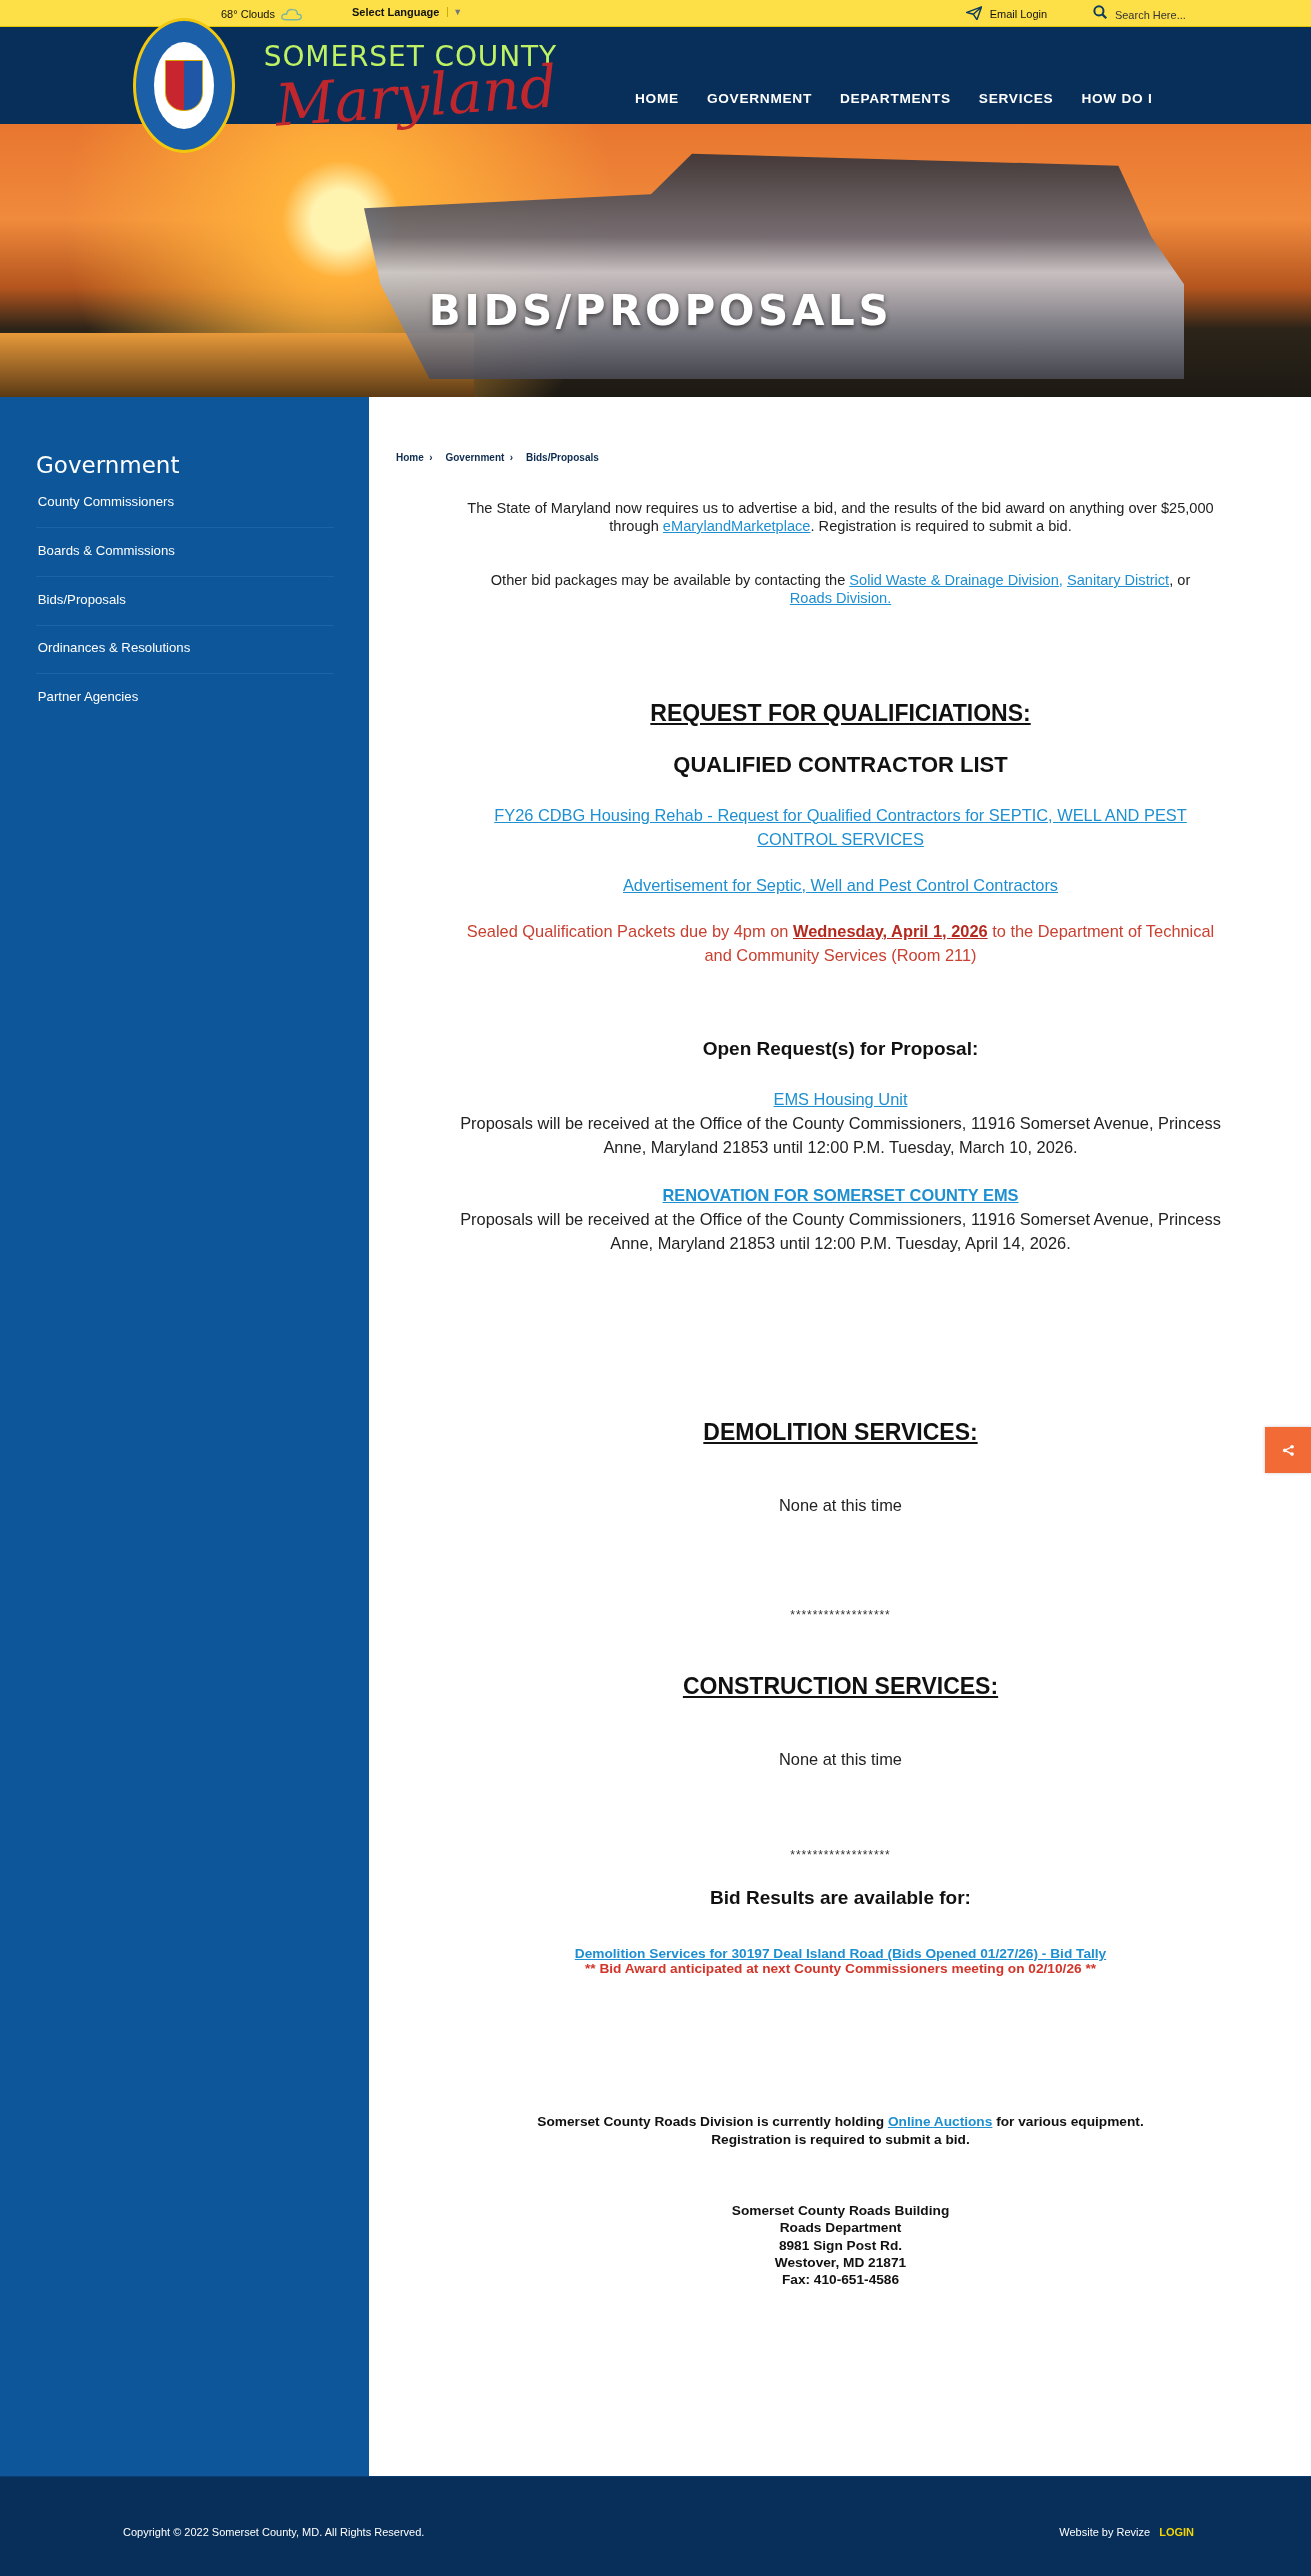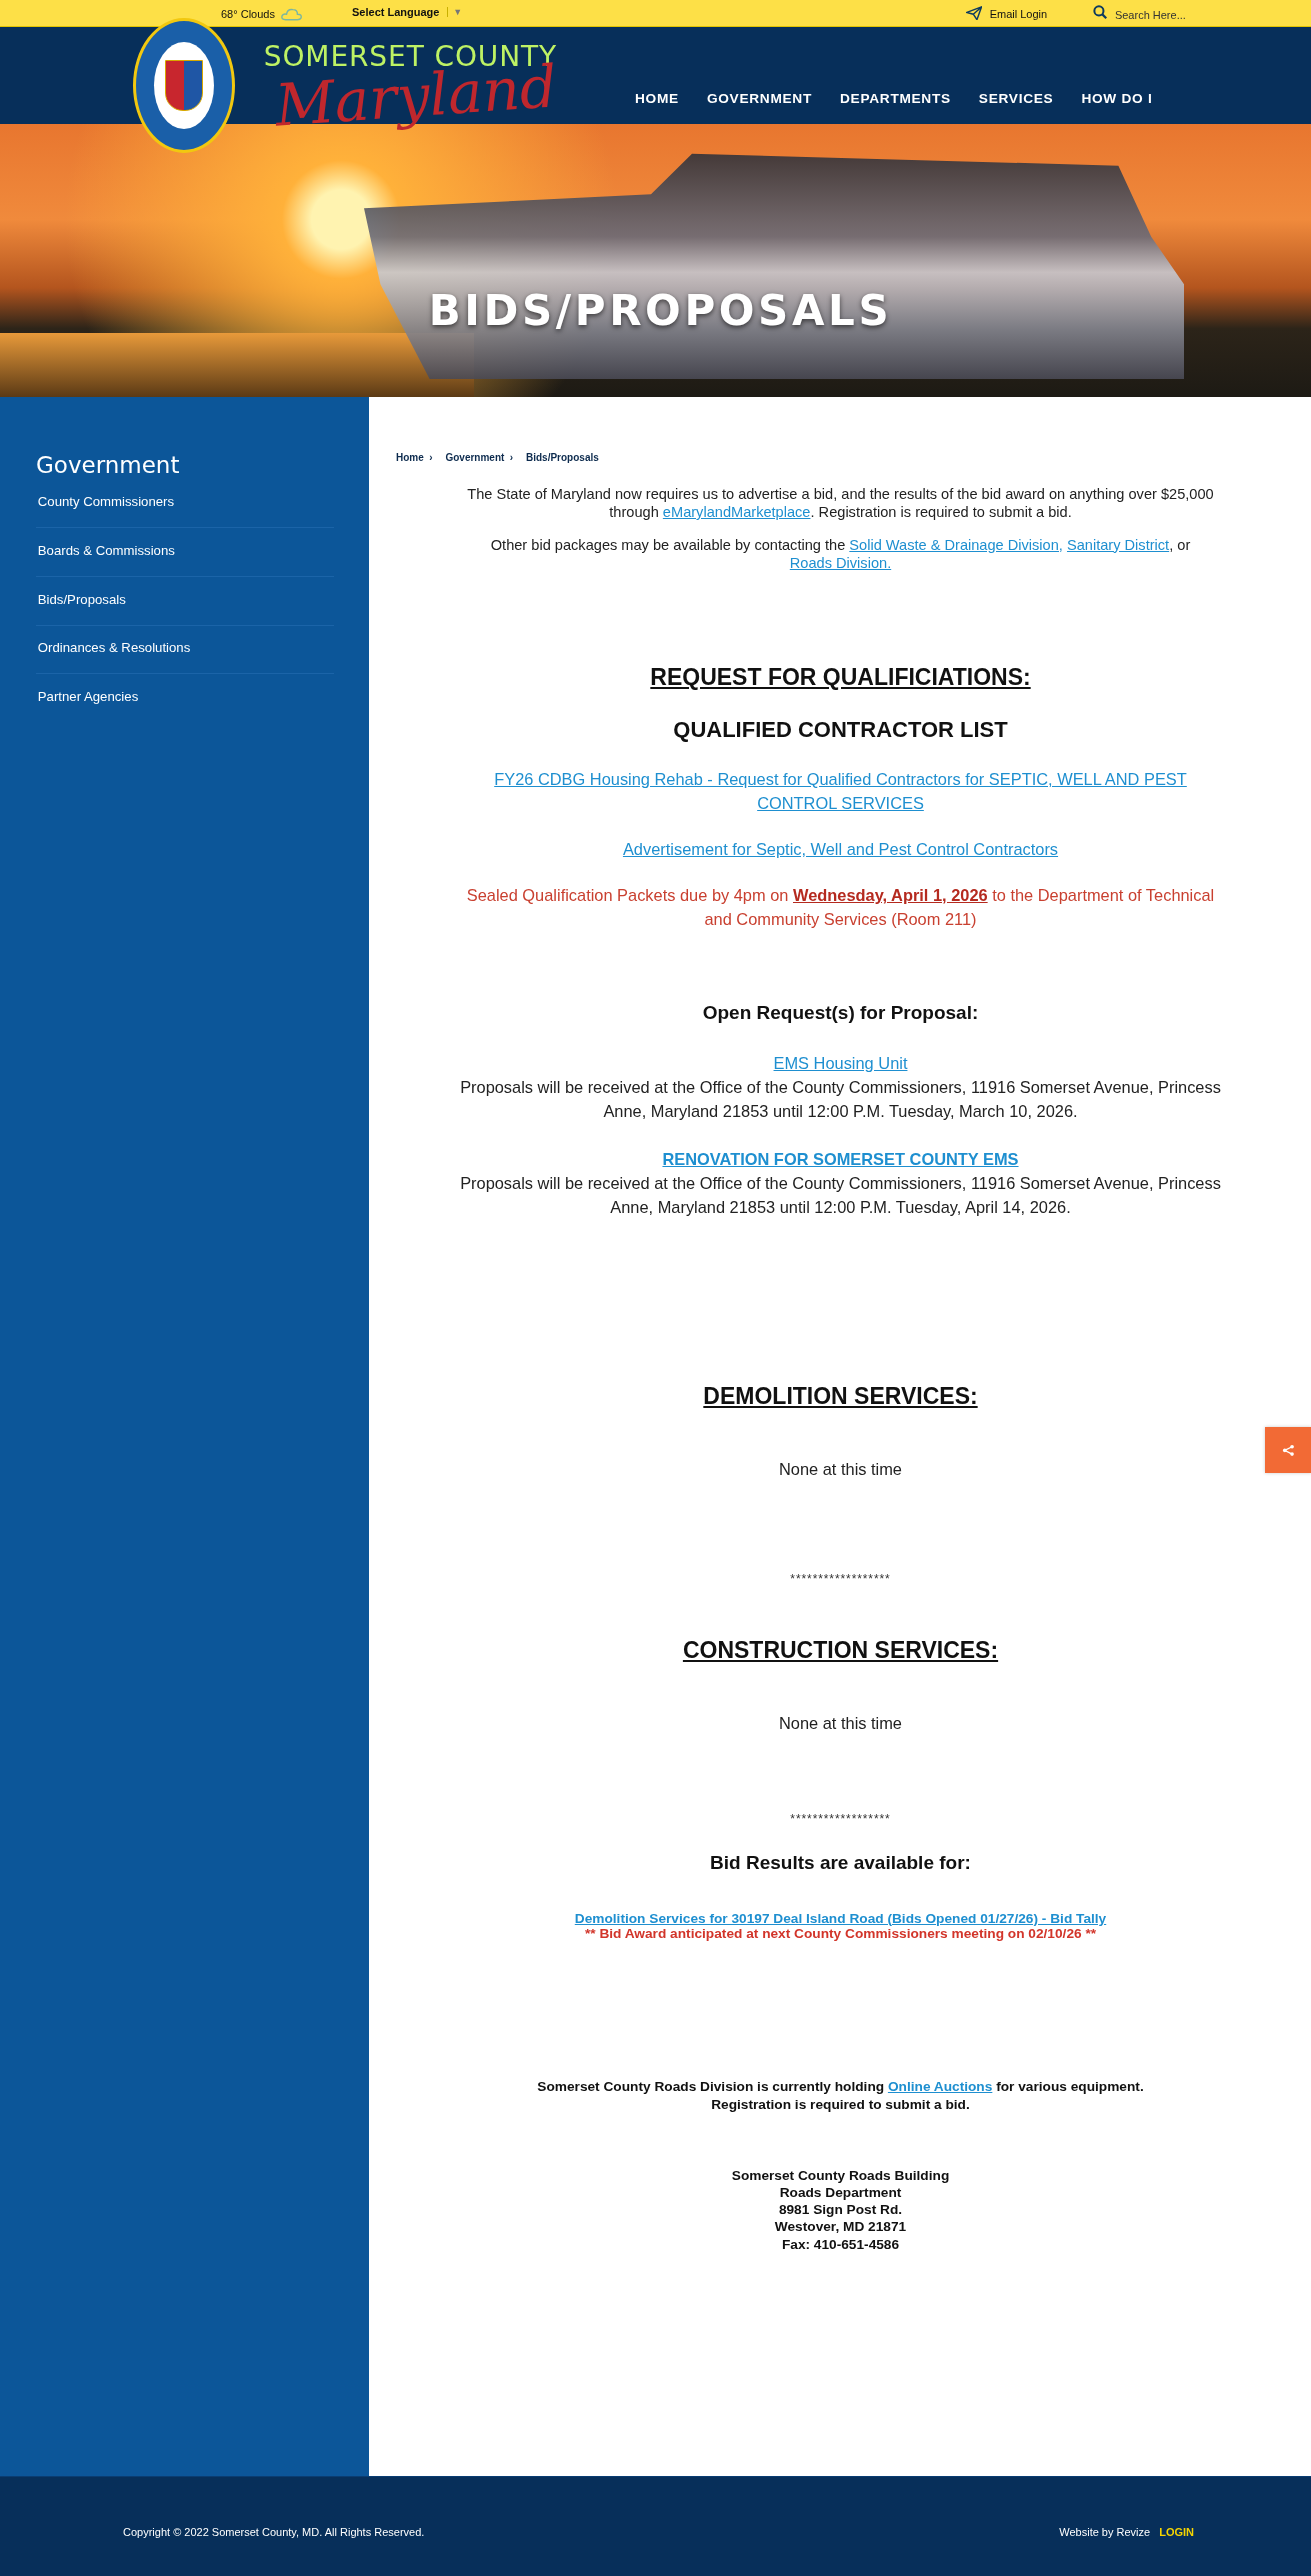--- a/index.html
+++ b/index.html
@@ -49,21 +49,21 @@
   .sidebar li { border-bottom: 0.9px solid #1b64a8; }
   .sidebar li:last-child { border-bottom: none; }
   .sidebar li a { display: block; color: #fff; text-decoration: none; font-size: 13.2px; padding: 14.6px 1.8px 18px 1.8px; }
   .sidebar li:first-child a { padding-top: 1.8px; }
 
   .content { flex: 1; padding: 55px 27px 0 27px; text-align: center; position: relative; }
   .breadcrumb { text-align: left; font-size: 10px; font-weight: bold; color: #0d2b4e; display: flex; gap: 12.8px; margin-bottom: 22px; margin-left: 0; }
   .breadcrumb a { color: #0d2b4e; text-decoration: none; }
   .breadcrumb .sep { margin-left: 5.5px; }
   .intro { font-size: 14.6px; line-height: 18px; color: #222; width: 765px; margin: 0 auto; }
-  .intro p { margin-bottom: 14.6px; }
+  .intro p { margin-bottom: 14.6px; margin-top: 36px; }
 
   .h-underline { font-size: 23px; font-weight: bold; text-decoration: underline; color: #111; }
   .h-bold { font-size: 22px; font-weight: bold; color: #111; line-height: 26.4px; }
   .h-sub { font-size: 19px; font-weight: bold; color: #111; }
   .link-big { font-size: 16.4px; line-height: 24px; }
   .red { color: #c94030; font-size: 16.4px; line-height: 24px; }
   .red strong { text-decoration: underline; color: #b52a1f; }
   .body-text { font-size: 16.4px; line-height: 24px; color: #222; }
   .stars { font-size: 12px; letter-spacing: 0.9px; color: #333; }
   .bold-link { font-weight: bold; }

